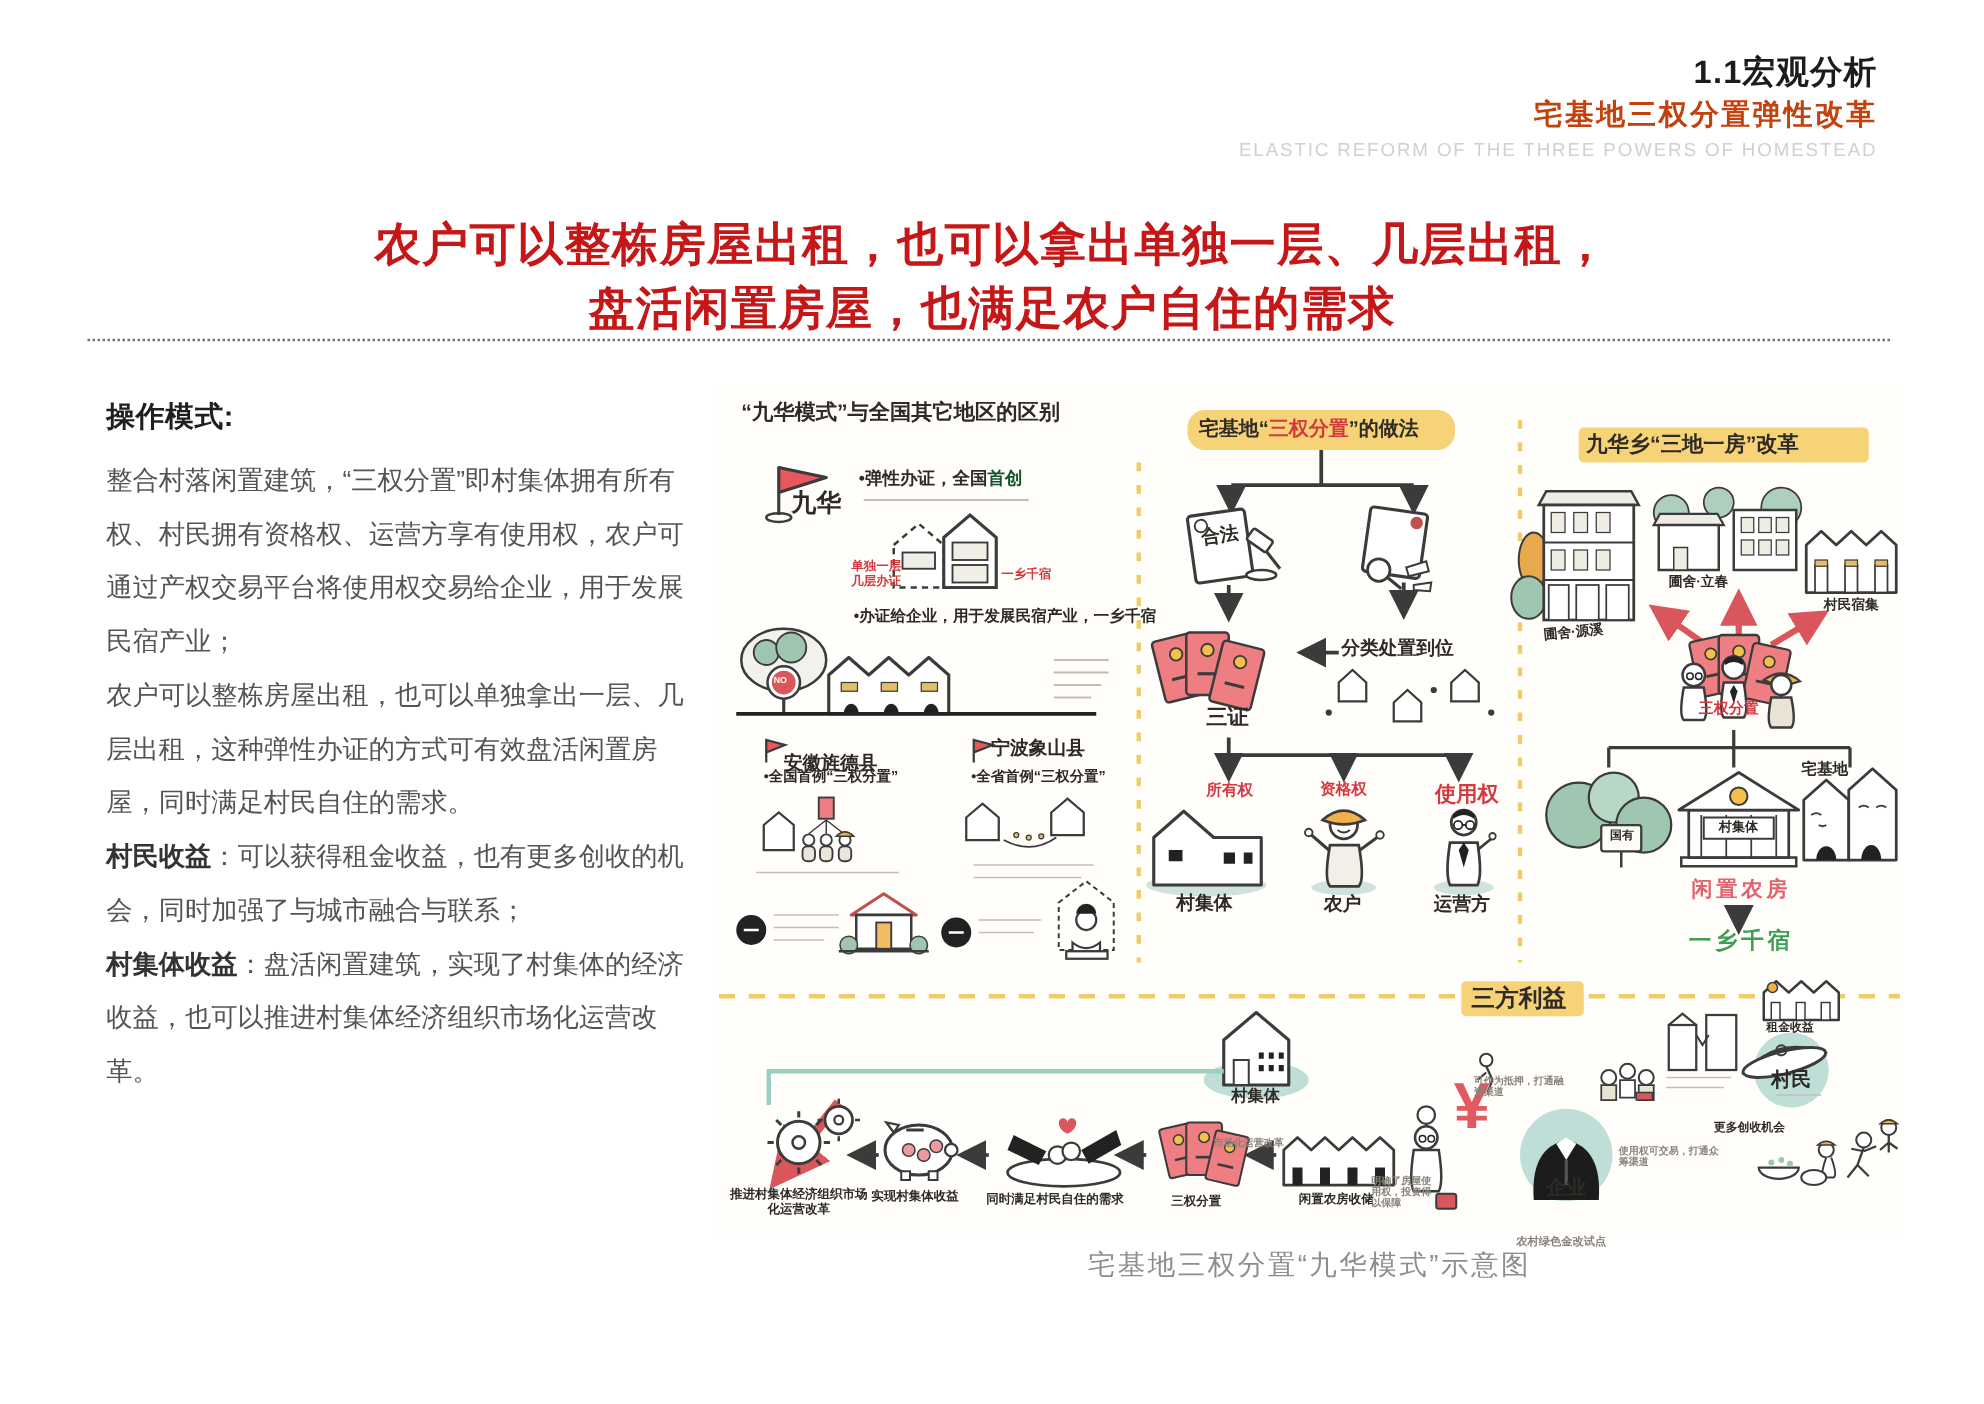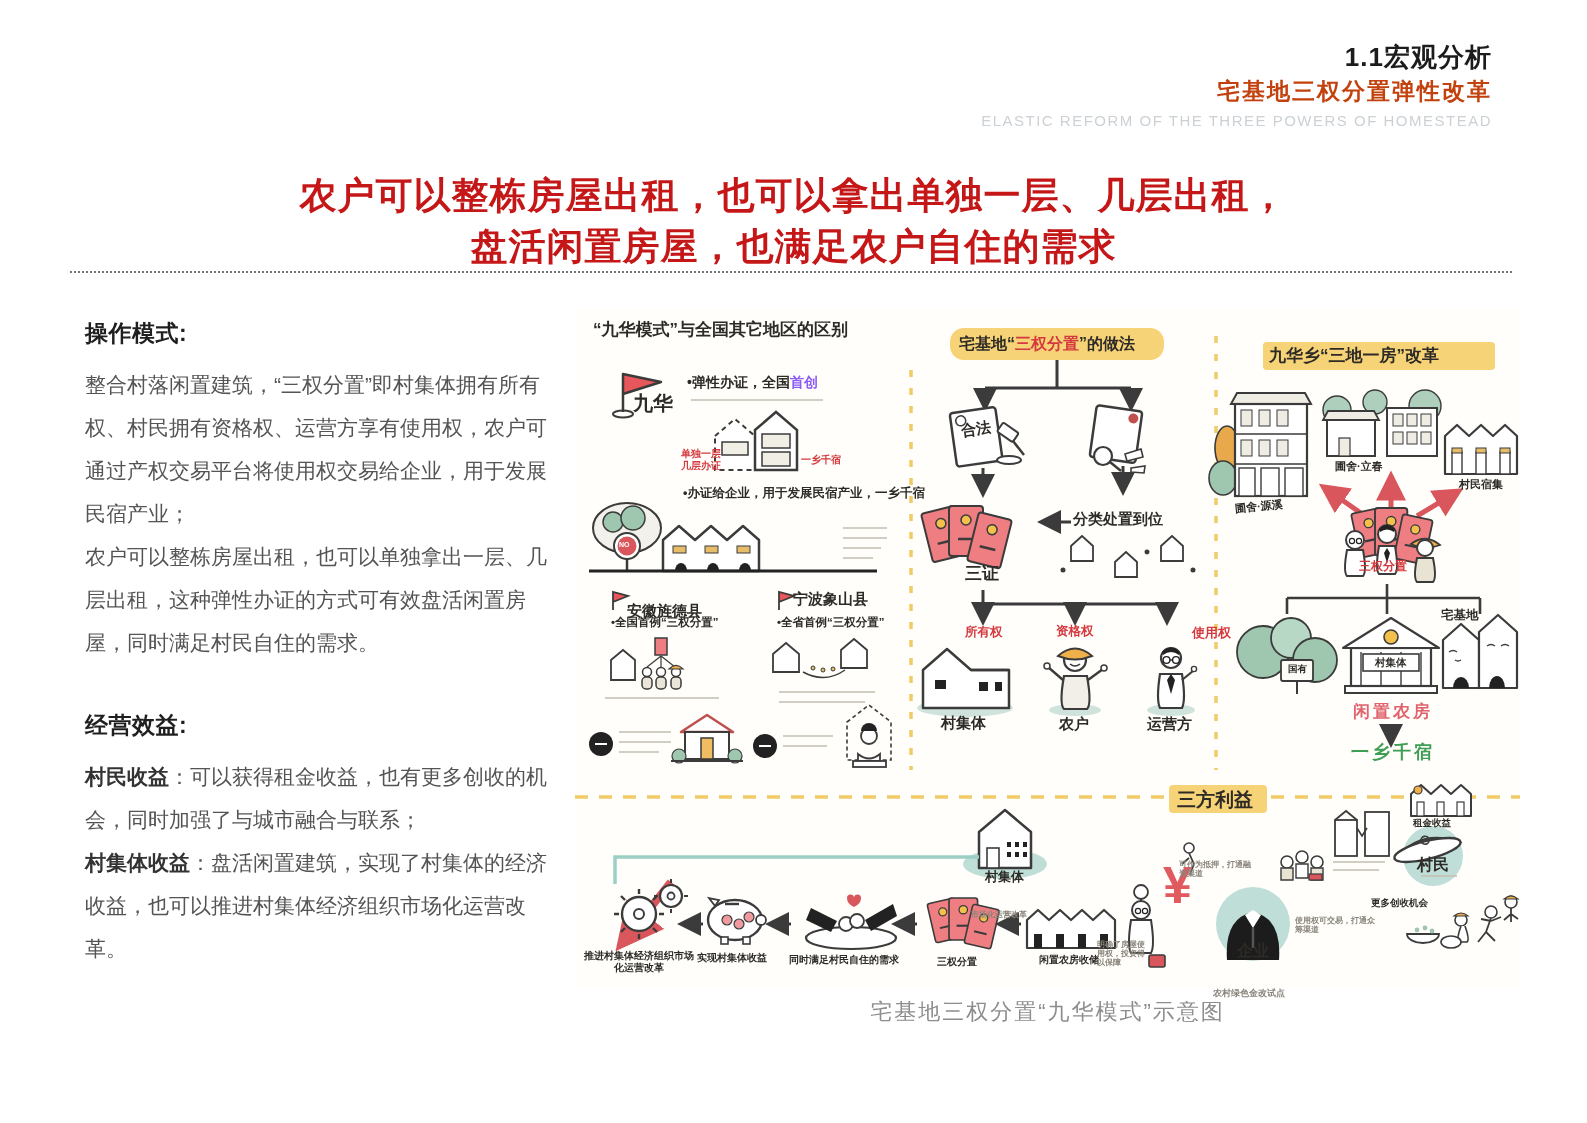--- a/index.html
+++ b/index.html
@@ -1,19 +1,19 @@
 <!DOCTYPE html>
 <html><head>
 <meta charset="utf-8">
 <style>
   html,body{margin:0;padding:0;background:#fff;}
   #page{position:relative;width:1587px;height:1123px;background:#ffffff;overflow:hidden;
         font-family:"Liberation Sans",sans-serif;}
   
-  .hdr{position:absolute;right:95px;text-align:center;white-space:nowrap;}
+  .hdr{position:absolute;right:85px;text-align:center;white-space:nowrap;}
   .hdr1{top:40px;font-size:26px;font-weight:bold;color:#1c1c1c;letter-spacing:1px;}
   .hdr2{top:76px;font-size:23px;font-weight:bold;color:#c2410c;letter-spacing:2px;}
   .hdr3{top:112px;font-size:15px;color:#ccd1d5;letter-spacing:1.5px;}
   
   .headline{position:absolute;left:0;top:170px;width:1587px;text-align:center;
             color:#c51717;font-weight:bold;font-size:37px;line-height:51px;letter-spacing:1px;}
   .divider{position:absolute;left:70px;top:271px;width:1442px;border-top:2px dotted #5a5b66;opacity:.85;}
   
   .leftcol{position:absolute;left:85px;top:318px;width:478px;color:#545454;}
   .leftcol h3{margin:0 0 14px 0;font-size:23px;color:#1f1f1f;letter-spacing:.5px;}
@@ -41,21 +41,20 @@
   <div class="headline">
     <div>农户可以整栋房屋出租，也可以拿出单独一层、几层出租，</div>
     <div>盘活闲置房屋，也满足农户自住的需求</div>
   </div>
   <div class="divider"></div>
 
   <div class="leftcol">
     <h3>操作模式:</h3>
     <p>整合村落闲置建筑，“三权分置”即村集体拥有所有权、村民拥有资格权、运营方享有使用权，农户可通过产权交易平台将使用权交易给企业，用于发展民宿产业；</p>
     <p>农户可以整栋房屋出租，也可以单独拿出一层、几层出租，这种弹性办证的方式可有效盘活闲置房屋，同时满足村民自住的需求。</p>
-    <h3 class="sec2">经营效益:</h3>
     <p><b>村民收益</b><span>：可以获得租金收益，也有更多创收的机会，同时加强了与城市融合与联系；</span></p>
     <p><b>村集体收益</b><span>：盘活闲置建筑，实现了村集体的经济收益，也可以推进村集体经济组织市场化运营改革。</span></p>
   </div>
 
   <div class="illus">
 
     <svg width="945" height="680" viewBox="0 0 945 680">
       <defs>
         <marker id="ab" markerWidth="9" markerHeight="9" refX="6" refY="4" orient="auto">
             <path d="M0,0L8,4L0,8z" fill="#3b3b3b"></path>
@@ -479,38 +478,38 @@
         <path d="M936,600 v14 M936,606 l-7,6 M936,606 l7,5" fill="none" stroke="#3b3b3b" stroke-width="1.8"></path>
         <path d="M832,626 a16,9 0 0 0 32,0 z" fill="#fff" stroke="#3b3b3b" stroke-width="1.8"></path>
         <circle cx="842" cy="622" r="2.4" fill="#9fc7b0"></circle>
           <circle cx="850" cy="620" r="2.4" fill="#9fc7b0"></circle>
           <circle cx="857" cy="623" r="2.4" fill="#9fc7b0"></circle>
       </g>
     </svg>
 
     <div class="lbl" style="left:18px;top:12px;font-size:17px;">“九华模式”与全国其它地区的区别</div>
     <div class="lbl" style="left:58px;top:84px;font-size:20px;">九华</div>
-    <div class="lbl" style="left:112px;top:66px;font-size:14px;"><span>•弹性办证，全国</span><span class="red" style="color:#8b5cf6;">首创</span></div>
+    <div class="lbl" style="left:112px;top:66px;font-size:14px;"><span>•弹性办证，全国</span><span class="red" style="color:#14532d;">首创</span></div>
     <div class="lbl red" style="left:106px;top:140px;font-size:10px;"><span>单独一层</span><br><span>几层办证</span></div>
     <div class="lbl red" style="left:226px;top:146px;font-size:10px;">一乡千宿</div>
     <div class="lbl" style="left:44px;top:233px;font-size:7px;color:#fff;">NO</div>
     <div class="lbl" style="left:108px;top:178px;font-size:12.5px;">•办证给企业，用于发展民宿产业，一乡千宿</div>
     <div class="lbl" style="left:52px;top:282px;font-size:15px;margin-top:12px;">安徽旌德县</div>
     <div class="lbl" style="left:36px;top:308px;font-size:11.5px;">•全国首例“三权分置”</div>
     <div class="lbl" style="left:218px;top:282px;font-size:15px;">宁波象山县</div>
     <div class="lbl" style="left:202px;top:308px;font-size:11.5px;">•全省首例“三权分置”</div>
 
     <div class="lbl" style="left:384px;top:27px;font-size:16px;"><span>宅基地“</span><span style="color:#d4393f;">三权分置</span><span>”的做法</span></div>
     <div class="lbl" style="left:386px;top:112px;font-size:15px;transform:rotate(-8deg);">合法</div>
     <div class="lbl" style="left:524px;top:108px;font-size:15px;transform:rotate(8deg);"></div>
     <div class="lbl" style="left:390px;top:256px;font-size:17px;">三证</div>
     <div class="lbl" style="left:498px;top:202px;font-size:15px;">分类处置到位</div>
     <div class="lbl red" style="left:390px;top:317px;font-size:12.5px;">所有权</div>
     <div class="lbl red" style="left:481px;top:316px;font-size:12.5px;">资格权</div>
-    <div class="lbl red" style="left:573px;top:318px;font-size:13px;margin-left:44px;">使用权</div>
+    <div class="lbl red" style="left:573px;top:318px;font-size:17px;">使用权</div>
     <div class="lbl" style="left:366px;top:406px;font-size:15px;">村集体</div>
     <div class="lbl" style="left:484px;top:407px;font-size:15px;">农户</div>
     <div class="lbl" style="left:572px;top:407px;font-size:15px;">运营方</div>
 
     <div class="lbl" style="left:694px;top:38px;font-size:17px;">九华乡“三地一房”改革</div>
     <div class="lbl" style="left:660px;top:192px;font-size:11px;transform:rotate(-6deg);">圃舍·源溪</div>
     <div class="lbl" style="left:760px;top:152px;font-size:11px;">圃舍·立春</div>
     <div class="lbl" style="left:884px;top:170px;font-size:11px;">村民宿集</div>
     <div class="lbl red" style="left:784px;top:252px;font-size:12px;">三权分置</div>
     <div class="lbl" style="left:713px;top:356px;font-size:9.5px;">国有</div>

